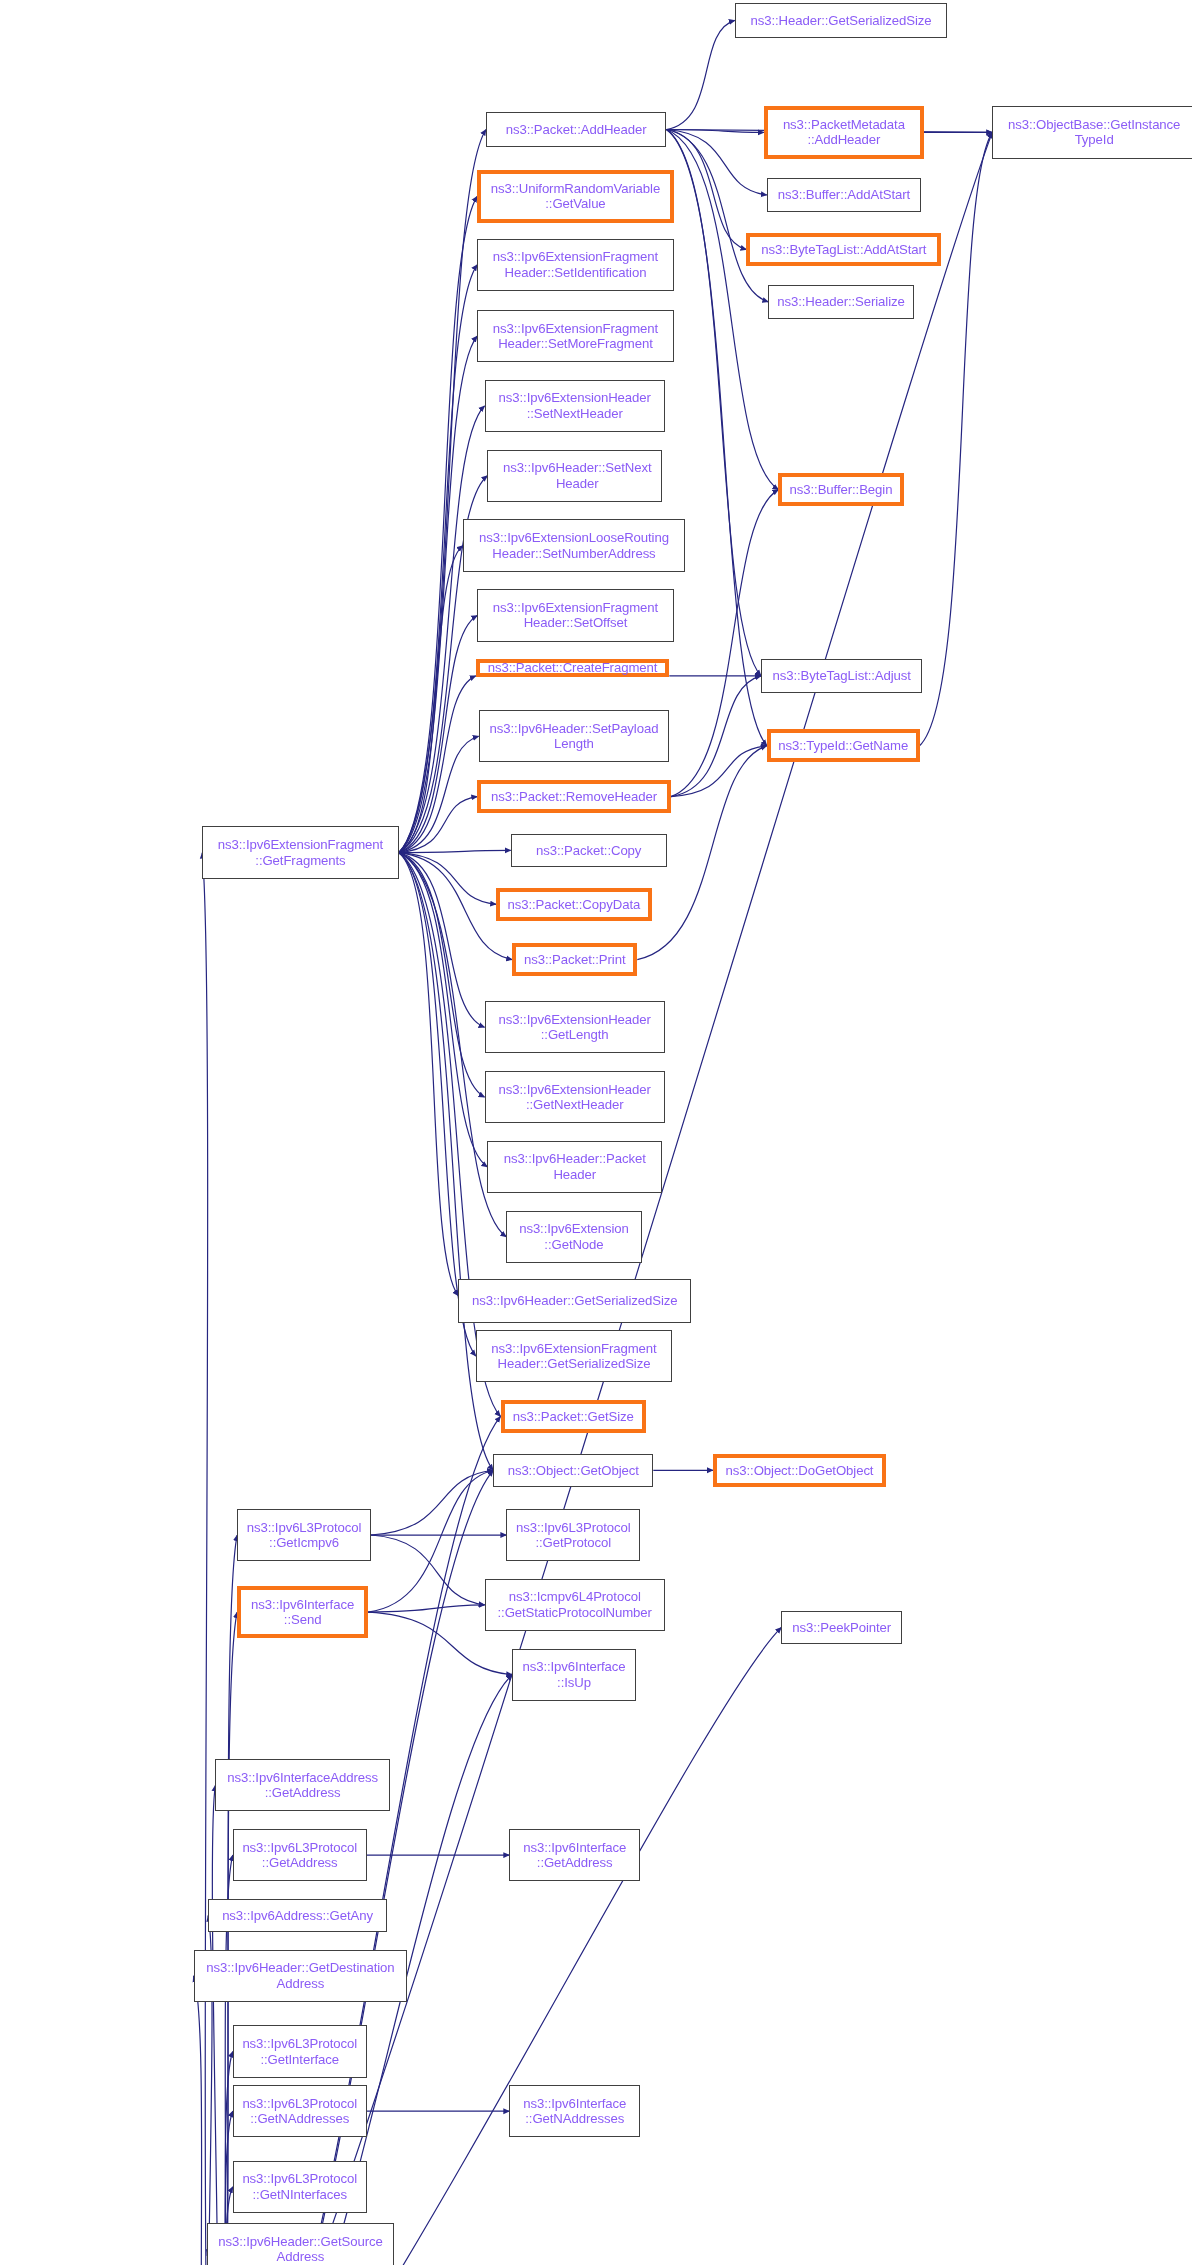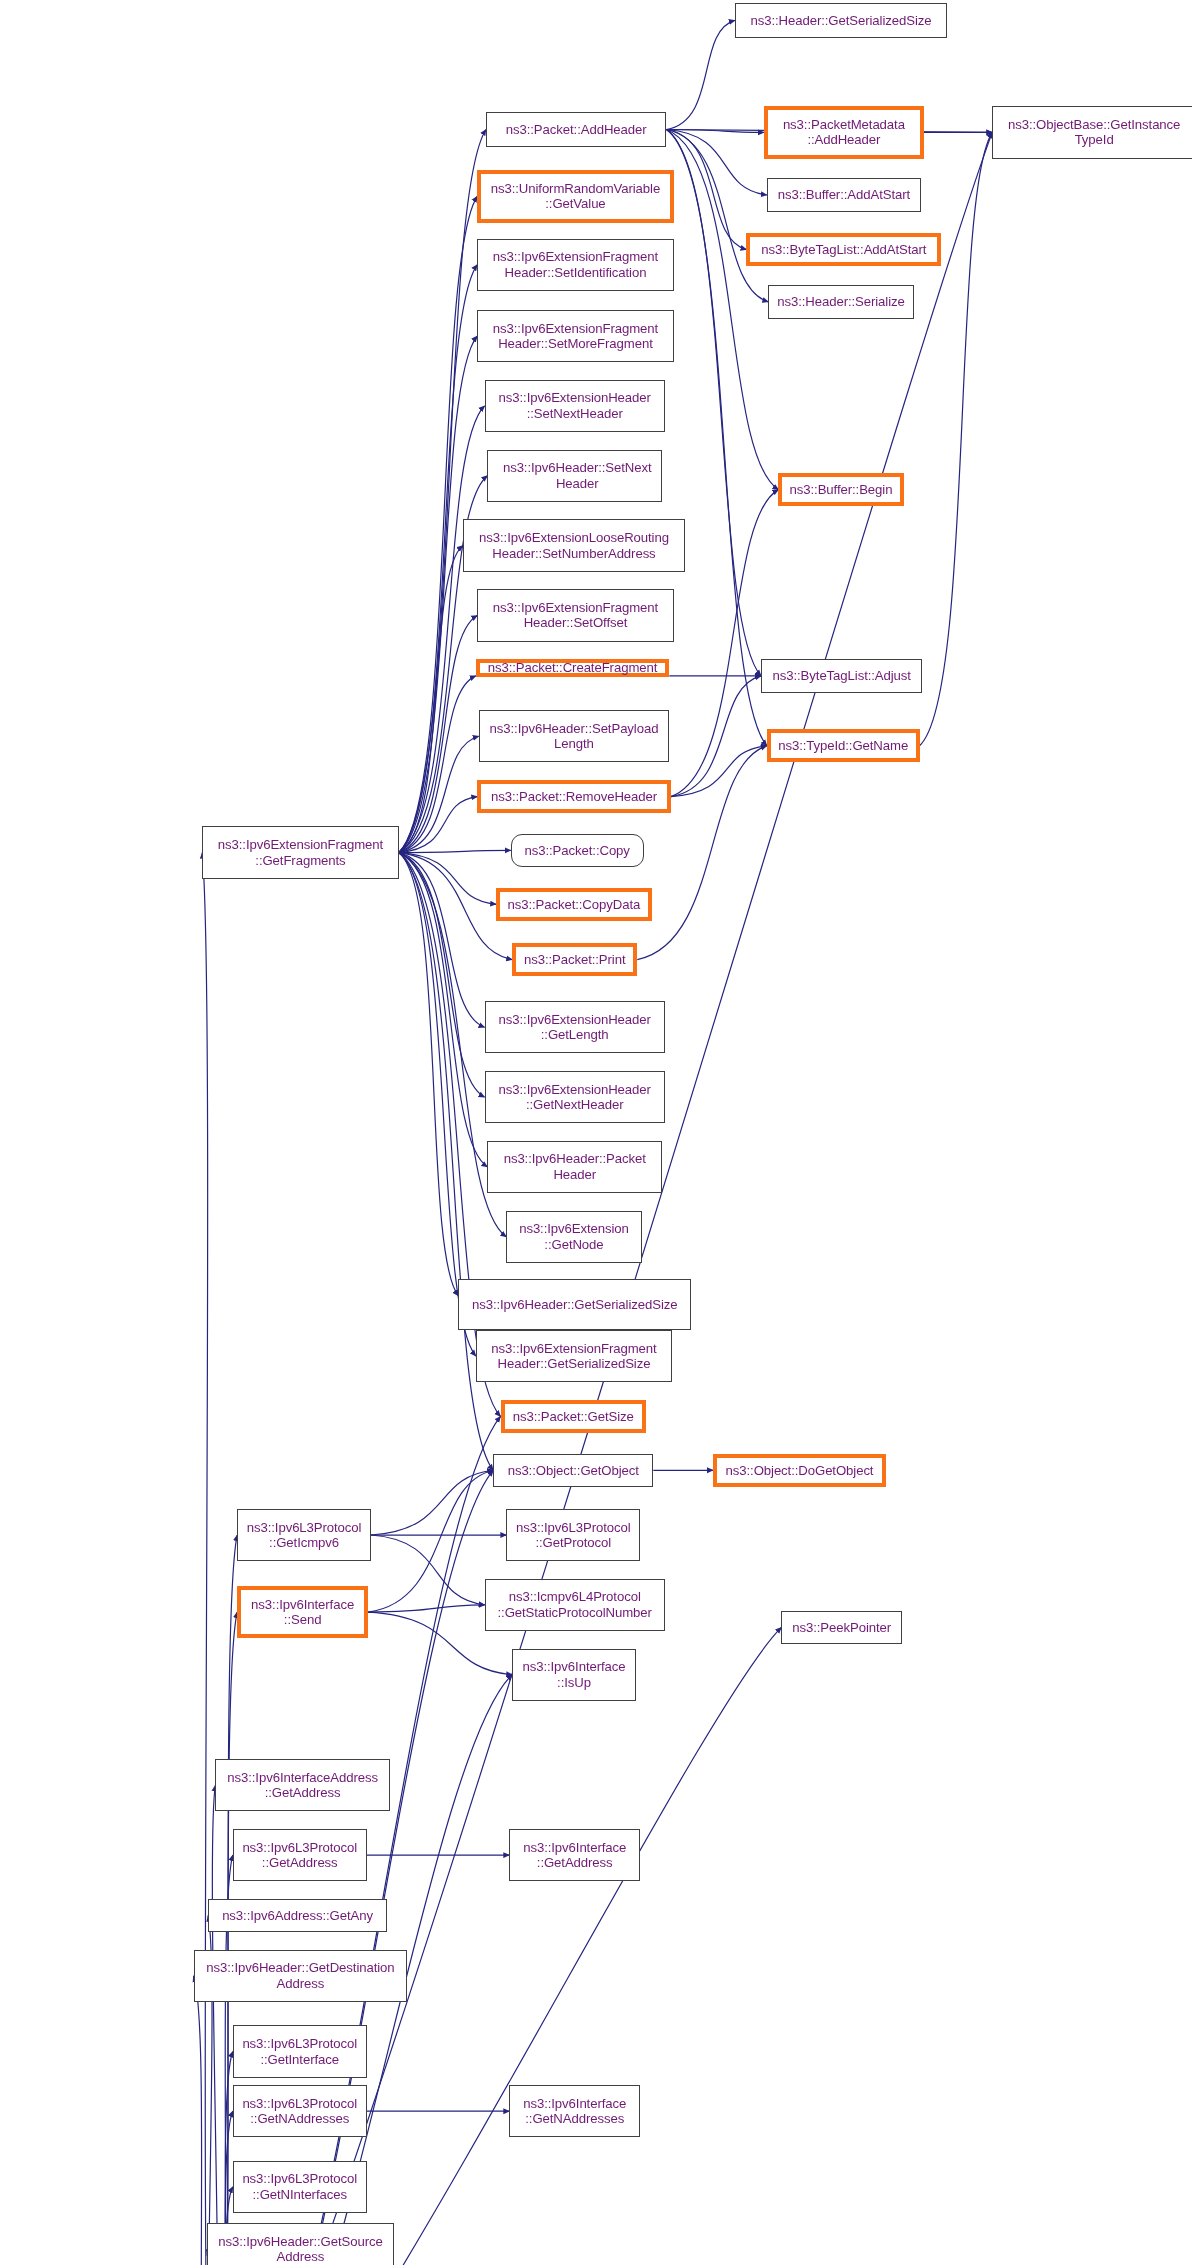--- a/index.html
+++ b/index.html
@@ -25,21 +25,21 @@
   }
   .node {
     position: absolute;
     box-sizing: border-box;
     display: flex;
     align-items: center;
     justify-content: center;
     text-align: center;
     font-size: 13.2px;
     line-height: 15.5px;
-    color: #701a75;
+    color: #8b5cf6;
     background: #ffffff;
     border: 1px solid #404040;
     letter-spacing: -0.1px;
     white-space: pre-line;
     padding: 0 3px;
     z-index: 2;
   }
   .node.red {
     border: 4px solid #f97316;
   }
@@ -146,32 +146,32 @@
       <div class="node" style="left: 477.24px; top: 589.275px; width: 196.425px; height: 52.38px;">ns3::Ipv6ExtensionFragment
 Header::SetOffset</div>
       <div class="node red" style="left: 475.785px; top: 659.115px; width: 193.515px; height: 18px;">ns3::Packet::CreateFragment</div>
       <div class="node" style="left: 760.965px; top: 659.115px; width: 161.505px; height: 33.465px;">ns3::ByteTagList::Adjust</div>
       <div class="node" style="left: 478.695px; top: 710.04px; width: 190.605px; height: 52.38px;">ns3::Ipv6Header::SetPayload
 Length</div>
       <div class="node red" style="left: 766.785px; top: 728.955px; width: 152.775px; height: 33.465px;">ns3::TypeId::GetName</div>
       <div class="node red" style="left: 477.24px; top: 779.88px; width: 193.515px; height: 33.465px;">ns3::Packet::RemoveHeader</div>
       <div class="node" style="left: 202.245px; top: 826.44px; width: 196.425px; height: 52.38px;">ns3::Ipv6ExtensionFragment
 ::GetFragments</div>
-      <div class="node" style="left: 510.705px; top: 833.715px; width: 133px; height: 33.465px; border-radius: 11px;">ns3::Packet::Copy</div>
+      <div class="node" style="left: 510.705px; top: 833.715px; width: 156px; height: 33.465px;">ns3::Packet::Copy</div>
       <div class="node red" style="left: 496px; top: 887.55px; width: 155.685px; height: 33.465px;">ns3::Packet::CopyData</div>
       <div class="node red" style="left: 512.16px; top: 942.84px; width: 125.13px; height: 33.465px;">ns3::Packet::Print</div>
       <div class="node" style="left: 484.515px; top: 1001.04px; width: 180.42px; height: 52.38px;">ns3::Ipv6ExtensionHeader
 ::GetLength</div>
       <div class="node" style="left: 484.515px; top: 1070.88px; width: 180.42px; height: 52.38px;">ns3::Ipv6ExtensionHeader
 ::GetNextHeader</div>
       <div class="node" style="left: 487.425px; top: 1140.72px; width: 174.6px; height: 52.38px;">ns3::Ipv6Header::Packet
 Header</div>
       <div class="node" style="left: 506.34px; top: 1210.56px; width: 135.315px; height: 52.38px;">ns3::Ipv6Extension
 ::GetNode</div>
-      <div class="node" style="left: 458.325px; top: 1278.94px; width: 232.8px; height: 51px;">ns3::Ipv6Header::GetSerializedSize</div>
+      <div class="node" style="left: 458.325px; top: 1278.94px; width: 232.8px; height: 44px;">ns3::Ipv6Header::GetSerializedSize</div>
       <div class="node" style="left: 475.785px; top: 1329.87px; width: 196.425px; height: 52.38px;">ns3::Ipv6ExtensionFragment
 Header::GetSerializedSize</div>
       <div class="node red" style="left: 500.52px; top: 1399.71px; width: 145.5px; height: 33.465px;">ns3::Packet::GetSize</div>
       <div class="node" style="left: 493.245px; top: 1453.55px; width: 160.05px; height: 33.465px;">ns3::Object::GetObject</div>
       <div class="node red" style="left: 712.95px; top: 1453.55px; width: 173.145px; height: 33.465px;">ns3::Object::DoGetObject</div>
       <div class="node" style="left: 237.165px; top: 1508.84px; width: 133.86px; height: 52.38px;">ns3::Ipv6L3Protocol
 ::GetIcmpv6</div>
       <div class="node" style="left: 506.34px; top: 1508.84px; width: 133.86px; height: 52.38px;">ns3::Ipv6L3Protocol
 ::GetProtocol</div>
       <div class="node" style="left: 484.515px; top: 1578.67px; width: 180.42px; height: 52.38px;">ns3::Icmpv6L4Protocol

